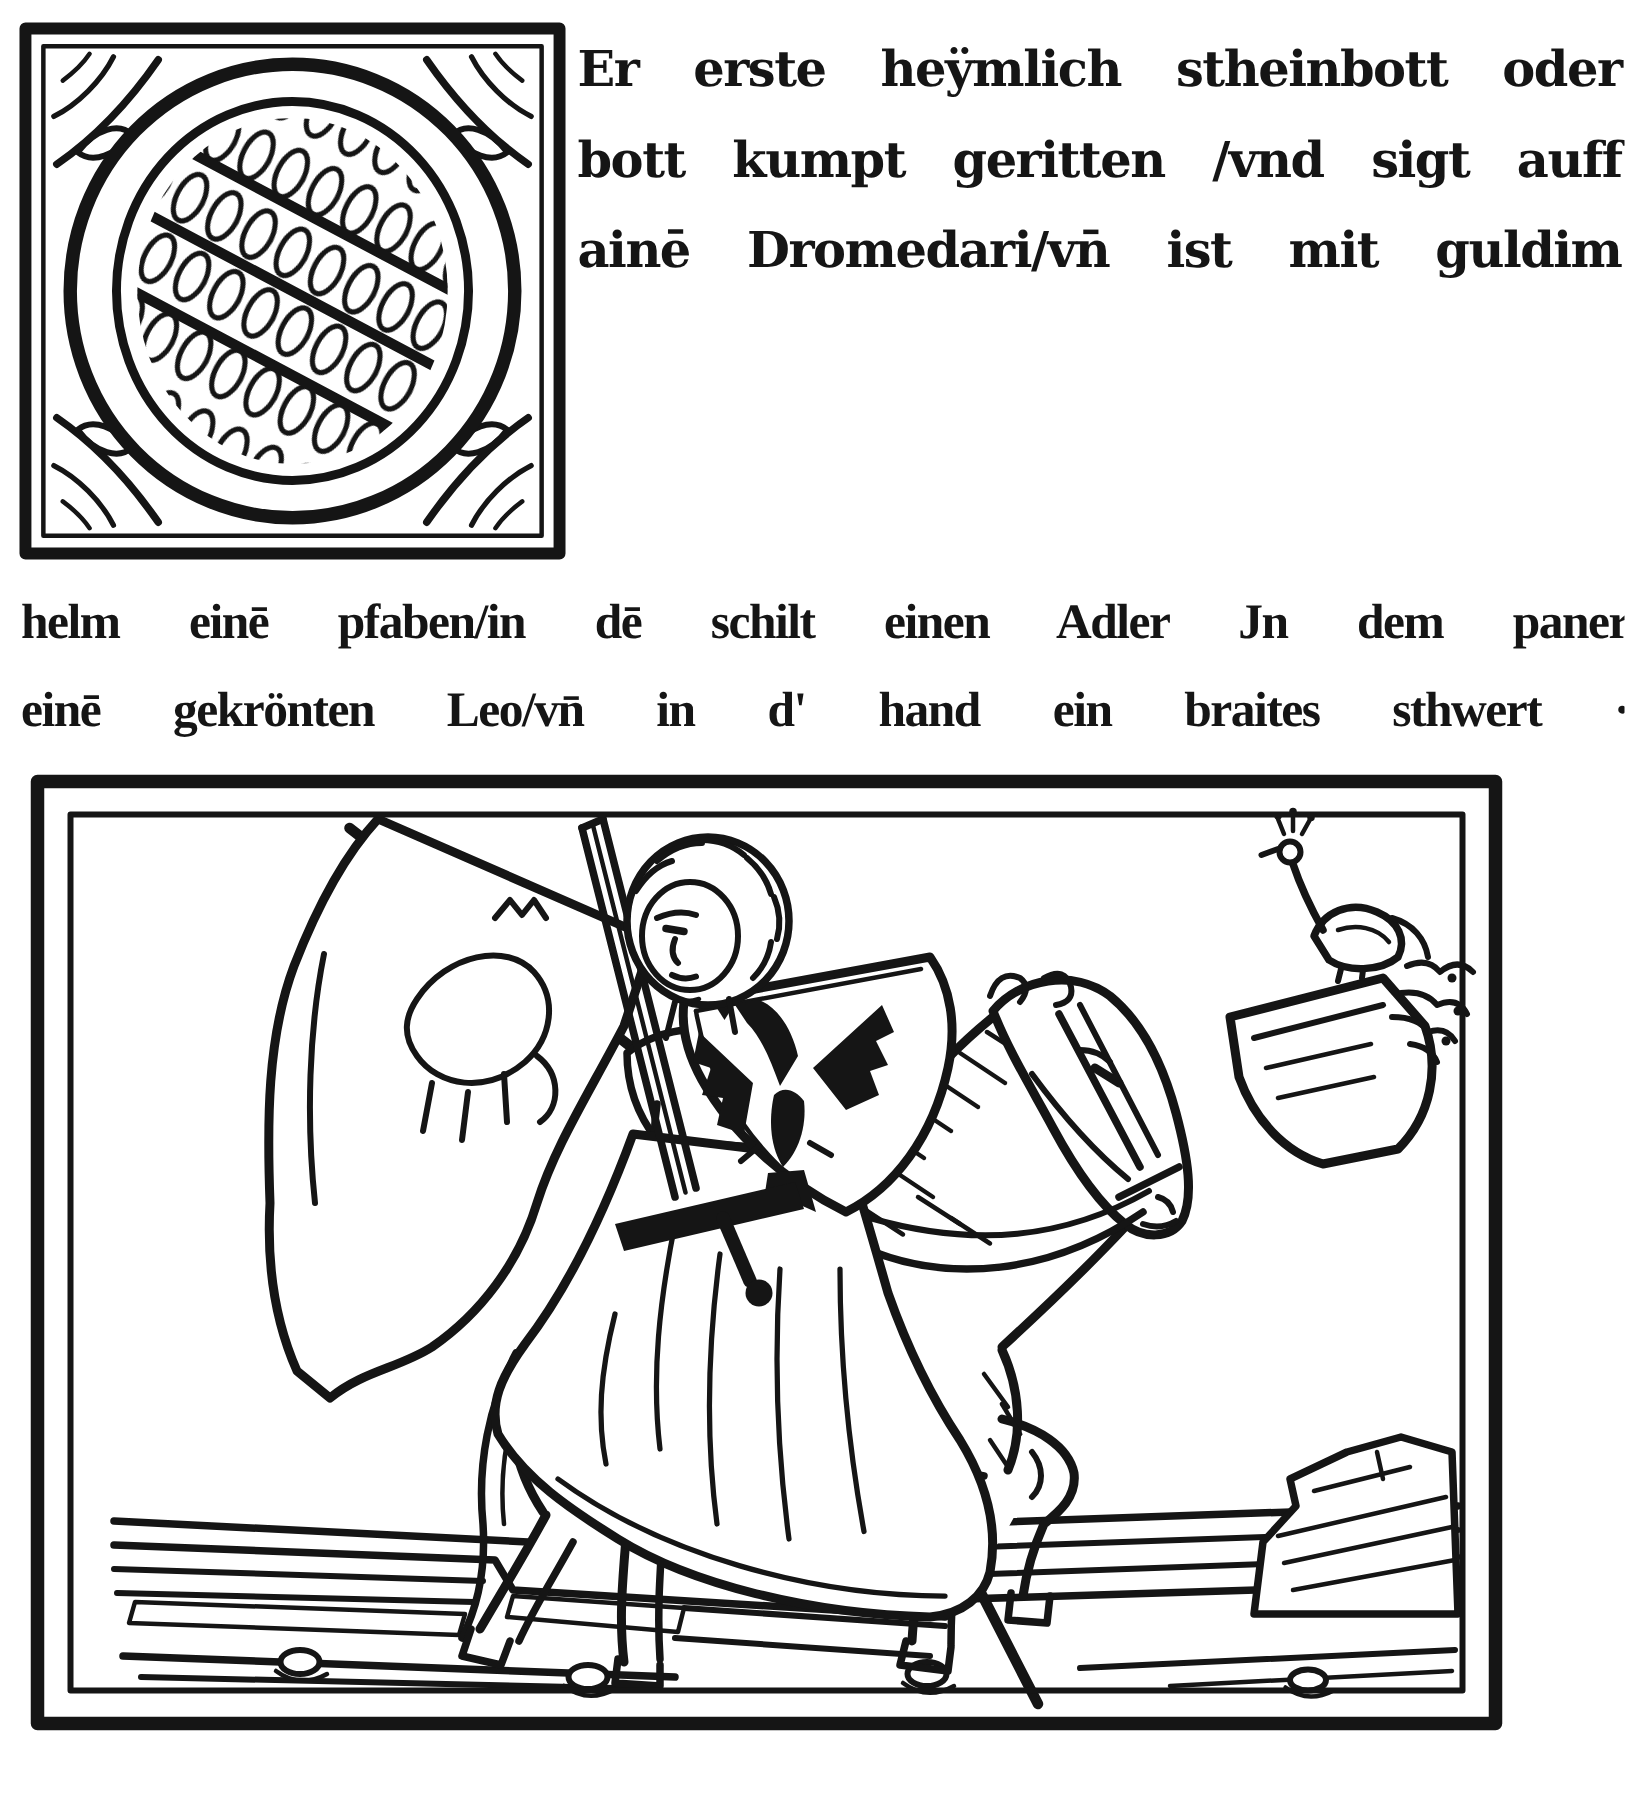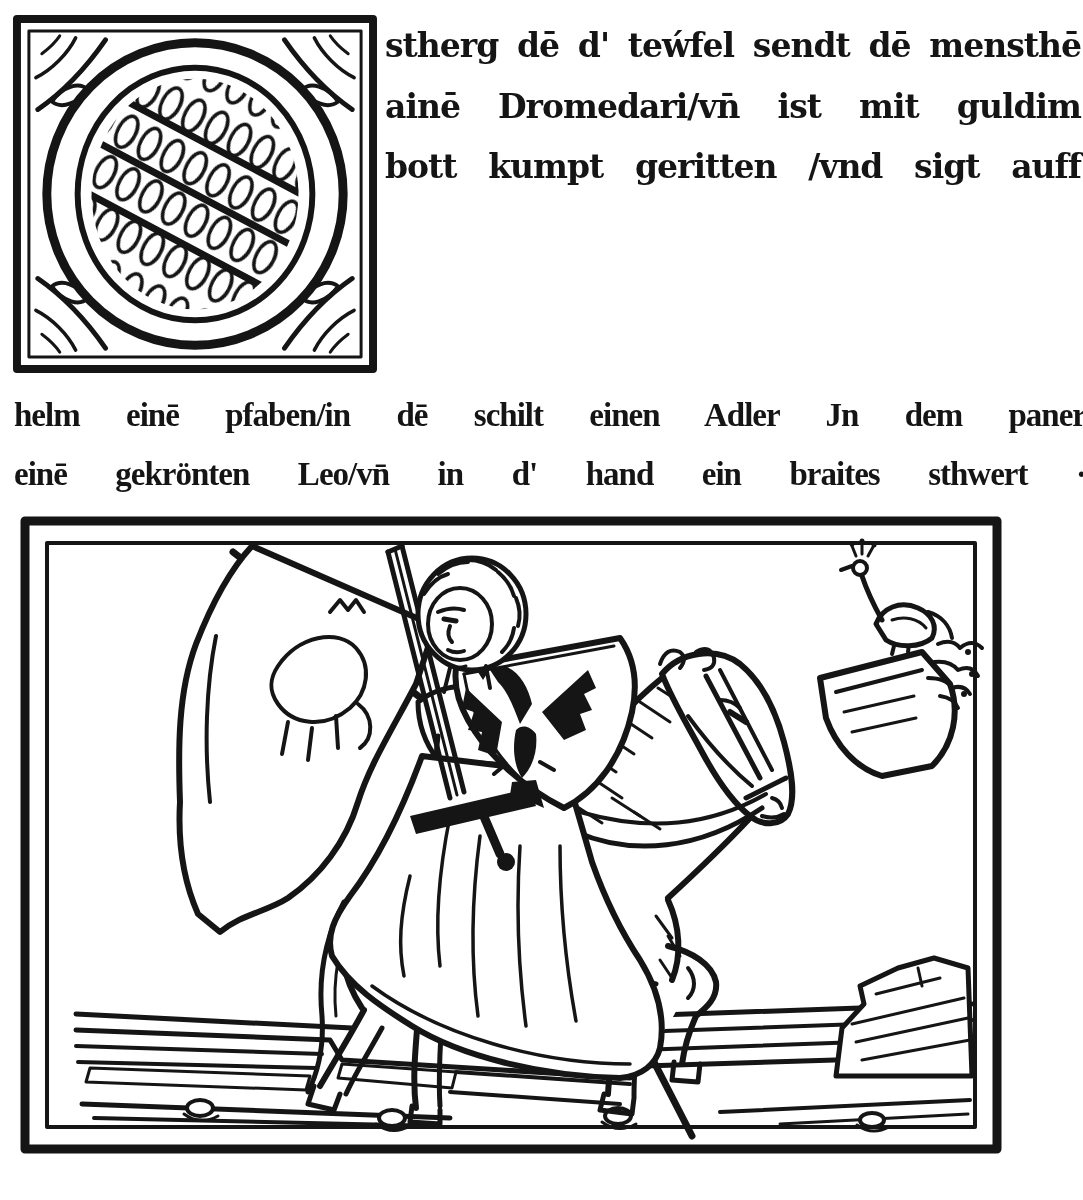--- a/index.html
+++ b/index.html
@@ -60,23 +60,23 @@
       <g transform="rotate(-62 184 181)">
         <line class="ln" stroke-width="7" x1="134" y1="30" x2="134" y2="332"></line>
         <line class="ln" stroke-width="7" x1="184" y1="20" x2="184" y2="342"></line>
         <line class="ln" stroke-width="7" x1="234" y1="30" x2="234" y2="332"></line>
       </g>
     </g>
   </svg>
 </figure>
 
 <div class="text-col">
-  <div class="bline">stherg dē d' teẃfel sendt dē mensthē</div>
+  <div class="bline">Er erste heÿmlich stheinbott oder</div>
+  <div class="bline">bott kumpt geritten /vnd sigt auff</div>
   <div class="bline">ainē Dromedari/vn̄ ist mit guldim</div>
-  <div class="bline">bott kumpt geritten /vnd sigt auff</div>
 </div>
 
 <div class="full-col">
   <div class="bline">helm einē pfaben/in dē schilt einen Adler Jn dem paner</div>
   <div class="bline">einē gekrönten Leo/vn̄ in d' hand ein braites sthwert ·</div>
 </div>
 
 <figure class="woodcut" style="margin:0" aria-label="Woodcut: lady rider in a long gown on a dromedary-horse, holding a broad sword and an eagle shield; a banner with a crowned lion on a staff; a peacock standing on a great helm with mantling at the upper right; banded ground with stones below">
   <svg viewBox="0 0 985 640">
     <defs>

